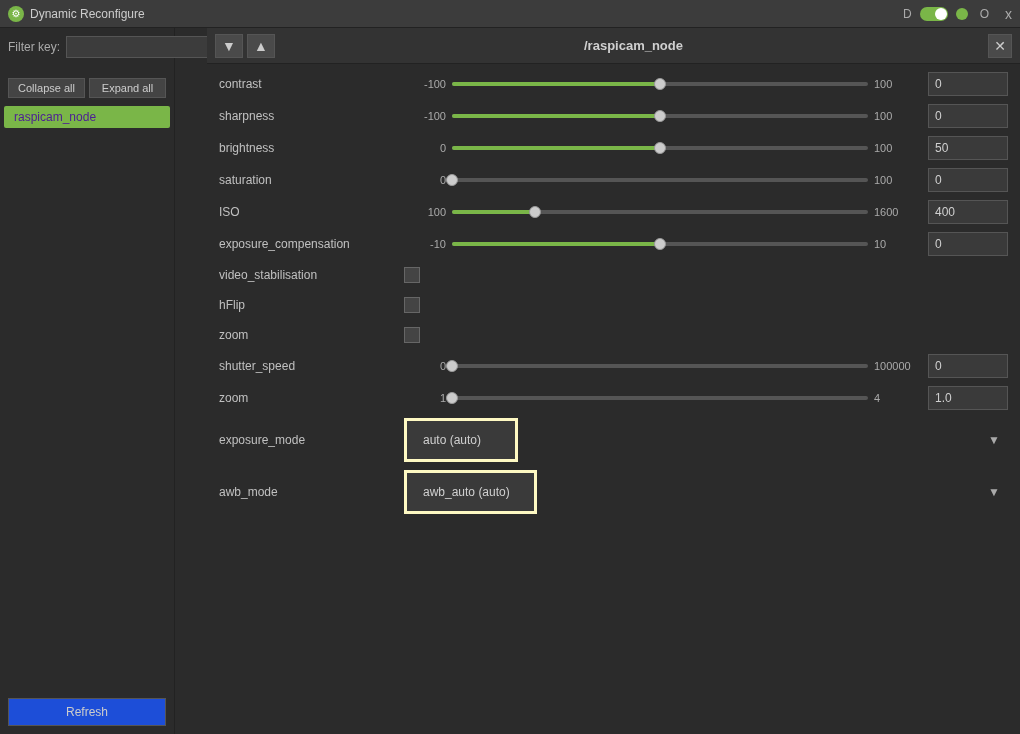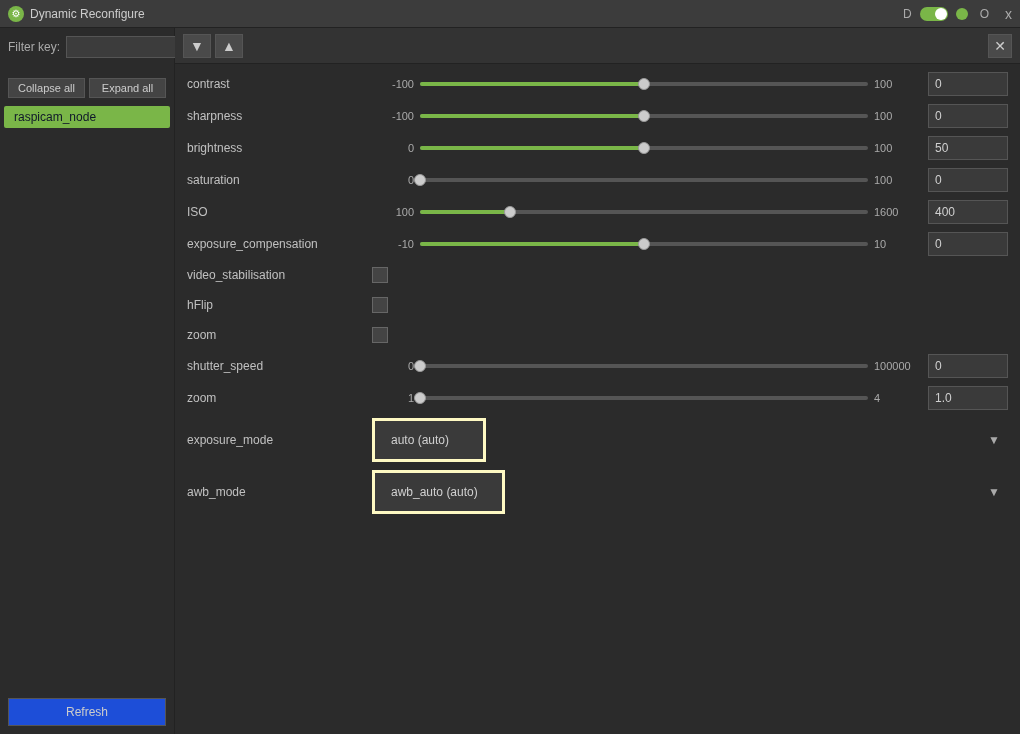--- a/index.html
+++ b/index.html
@@ -75,20 +75,21 @@
       background: #7ab648;
       border-radius: 50%;
       display: inline-block;
     }
 
     
     .main-layout {
       display: flex;
       flex: 1;
       overflow: hidden;
+      gap: 32px;
     }
 
     
     .sidebar {
       width: 175px;
       background: #2b2b2b;
       display: flex;
       flex-direction: column;
       border-right: 1px solid #222;
       flex-shrink: 0;
@@ -123,21 +124,21 @@
       border: 1px solid #555;
       color: #ccc;
       font-size: 11px;
       padding: 3px 8px;
       cursor: pointer;
       flex: 1;
       margin-top: 12px;
     }
     .node-item {
       background: #7ab648;
-      color: #0f172a;
+      color: #4c1d95;
       padding: 4px 10px;
       font-size: 12px;
       margin: 2px 4px;
       cursor: pointer;
       border-radius: 2px;
     }
     .sidebar-spacer { flex: 1; }
     .refresh-btn {
       margin: 8px;
       background: #1d4ed8;
@@ -358,20 +359,21 @@
   </div>
 
   <div class="content">
     <div class="content-header">
       <button class="header-btn">
         <span>▼</span>
       </button>
       <button class="header-btn">
         <span>▲</span>
       </button>
+      <span class="header-title">/raspicam_node</span>
       <button class="close-btn">✕</button>
     </div>
 
     <div class="params-panel" id="params-panel">
 
     <div class="param-row">
       <span class="param-name">contrast</span>
       <span class="param-min">-100</span>
       <div class="slider-container">
         <div class="slider-track">

